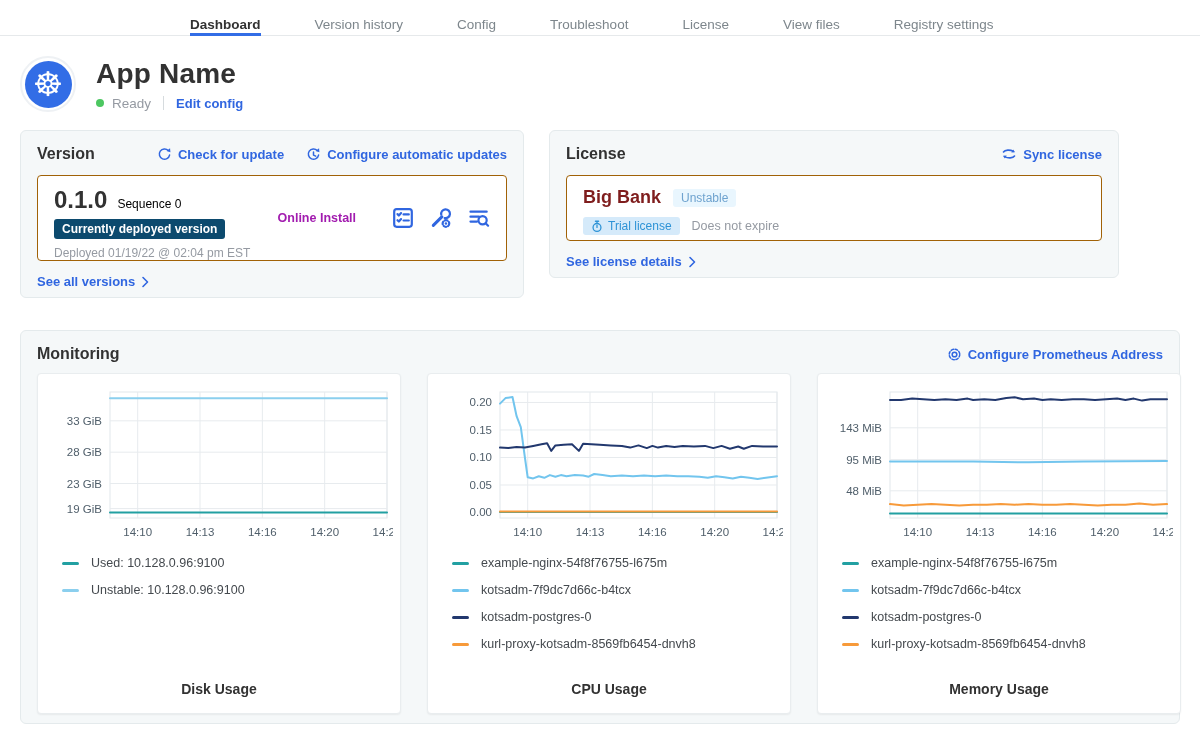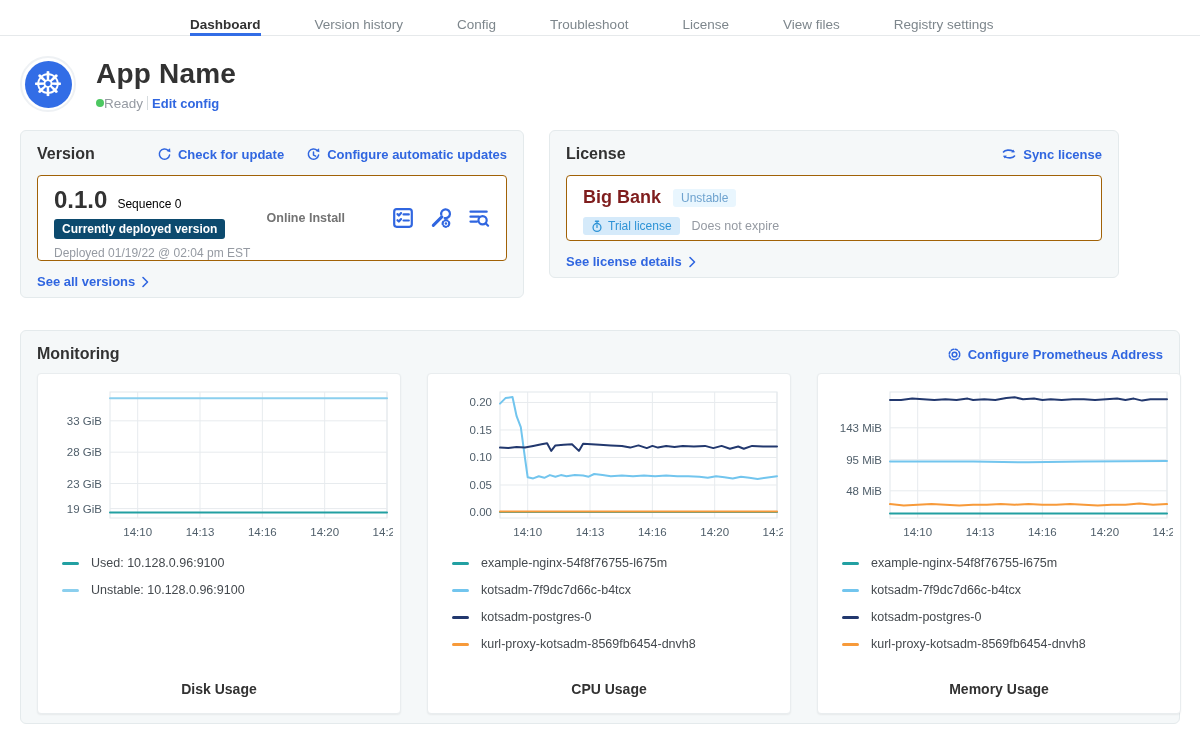--- a/index.html
+++ b/index.html
@@ -15,21 +15,21 @@
 
   
   main { padding:20px 20px 0 20px; }
   .app-header { display:flex; align-items:center; gap:20px; margin-bottom:18px; }
   .app-logo { width:56px; height:56px; border-radius:50%; background:#fff;
       border:2px solid #eef1f4; display:flex; align-items:center; justify-content:center; }
   .app-logo-inner { width:47px; height:47px; border-radius:50%; background:#326de6; color:#fff;
       display:flex; align-items:center; justify-content:center; font-size:34px; line-height:1;
       font-family:"DejaVu Sans", sans-serif; }
   .app-title { font-size:28px; font-weight:700; letter-spacing:.2px; }
-  .status-row { display:flex; align-items:center; margin-top:6px; }
+  .status-row { display:flex; align-items:center; gap:8px; margin-top:6px; }
   .dot { width:8px; height:8px; border-radius:50%; background:#4cc761; }
   .status-text { font-size:13.5px; color:#959aa2; }
   .vdiv { width:1px; height:14px; background:#d6dbde; margin:0 4px; }
   .link { color:#3066e0; font-weight:700; font-size:13px; text-decoration:none; cursor:pointer;
           display:inline-flex; align-items:center; gap:6px; }
   .link svg { flex:0 0 auto; }
 
   
   .cards-row { display:flex; gap:25px; align-items:flex-start; }
   .card { background:#f5f8f9; border:1px solid #e4eaec; border-radius:6px; padding:14px 16px 16px; }
@@ -41,21 +41,21 @@
   .inner-panel { background:#fff; border:1px solid #a16207; border-radius:4px;gap:12px; }
 
   .version-inner { display:flex; align-items:stretch; padding:10px 16px 10px 16px; height:86px; }
   .v-left { flex:0 0 46%; }
   .v-number-row { display:flex; align-items:baseline; gap:10px; }
   .v-number { font-size:24px; font-weight:700; }
   .v-seq { font-size:12px; color:#000000; }
   .badge-green { display:inline-block; margin-top:5px; background:#0c4a6e; color:#fff;
       font-size:12px; font-weight:700; padding:3px 8px; border-radius:3px; }
   .v-deployed { margin-top:7px; font-size:12px; color:#959aa2; }
-  .v-mid { flex:1; display:flex; align-items:center; font-size:12.5px; font-weight:700; color:#737373; }
+  .v-mid { flex:1; display:flex; align-items:center; font-size:12.5px; font-weight:700; color:#a21caf;margin-left:11px; }
   .v-icons { display:flex; align-items:center; gap:16px; }
   .icon-btn { cursor:pointer; display:flex; align-items:center; }
 
   .see-link { margin-top:13px; }
 
   .license-inner { padding:11px 16px 12px; height:66px; }
   .lic-row1 { display:flex; align-items:center; gap:12px; }
   .lic-name { font-size:18px; font-weight:700; color:#7f1d1d; }
   .badge-chip { font-size:12px; font-weight:400; padding:2px 8px; border-radius:3px; }
   .badge-unstable { background:#e9f6fe; color:#6fa3cf; }

